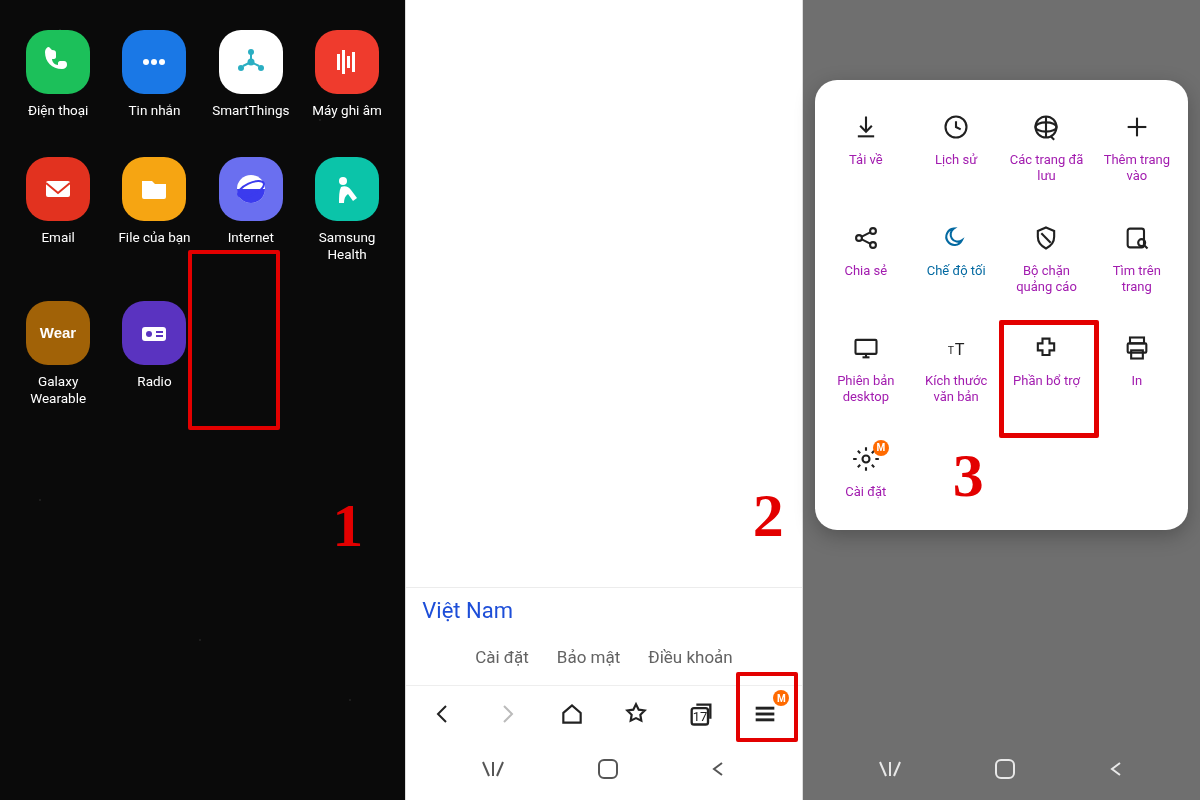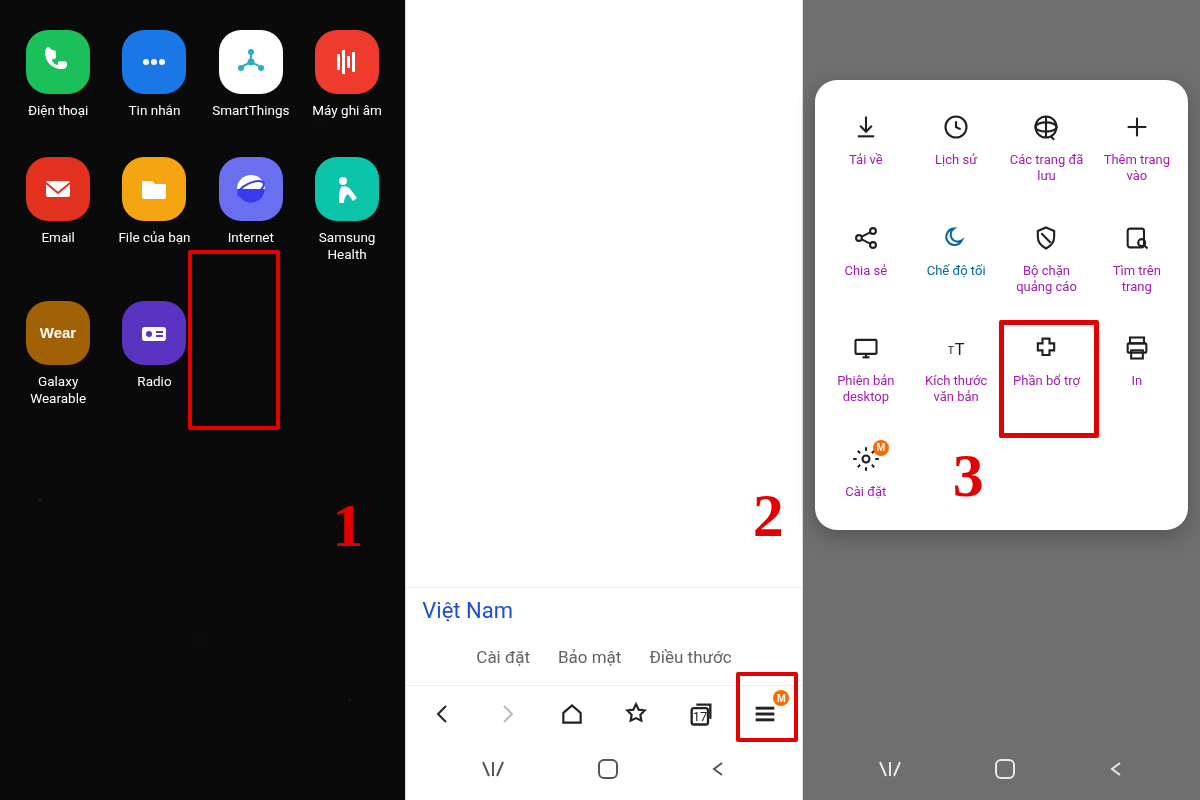--- a/index.html
+++ b/index.html
@@ -169,21 +169,21 @@
   <div class="step-num" style="right:42px; top:490px;">1</div>
 </div>
 
 <div class="panel panel2">
   <div class="p2-body"></div>
   <div class="p2-region">Việt Nam</div>
   <div class="step-num" style="right:18px; top:480px;">2</div>
   <div class="p2-links" id="p2links">
       <span>Cài đặt</span>
       <span>Bảo mật</span>
-      <span>Điều thước</span>
+      <span>Điều khoản</span>
     </div>
 
   <div class="p2-toolbar">
     <div class="tbicon">
       <svg width="24" height="24" viewBox="0 0 24 24" fill="none" stroke="currentColor" stroke-width="2">
           <polyline points="15 4 7 12 15 20"></polyline>
         </svg>
     </div>
     <div class="tbicon" style="color:#bbb">
       <svg width="24" height="24" viewBox="0 0 24 24" fill="none" stroke="currentColor" stroke-width="2">

